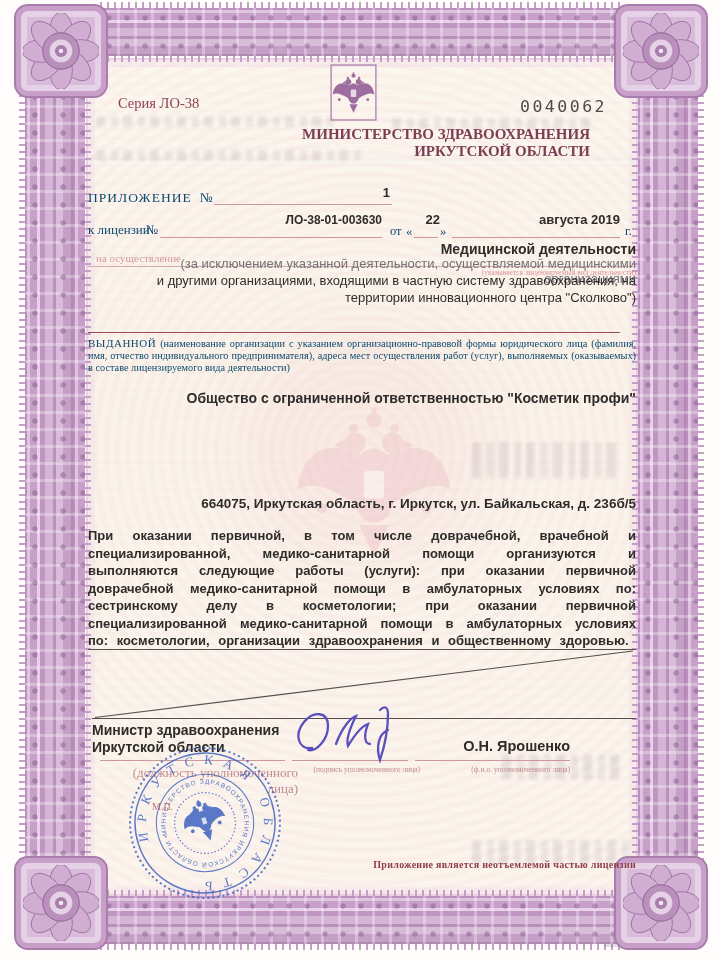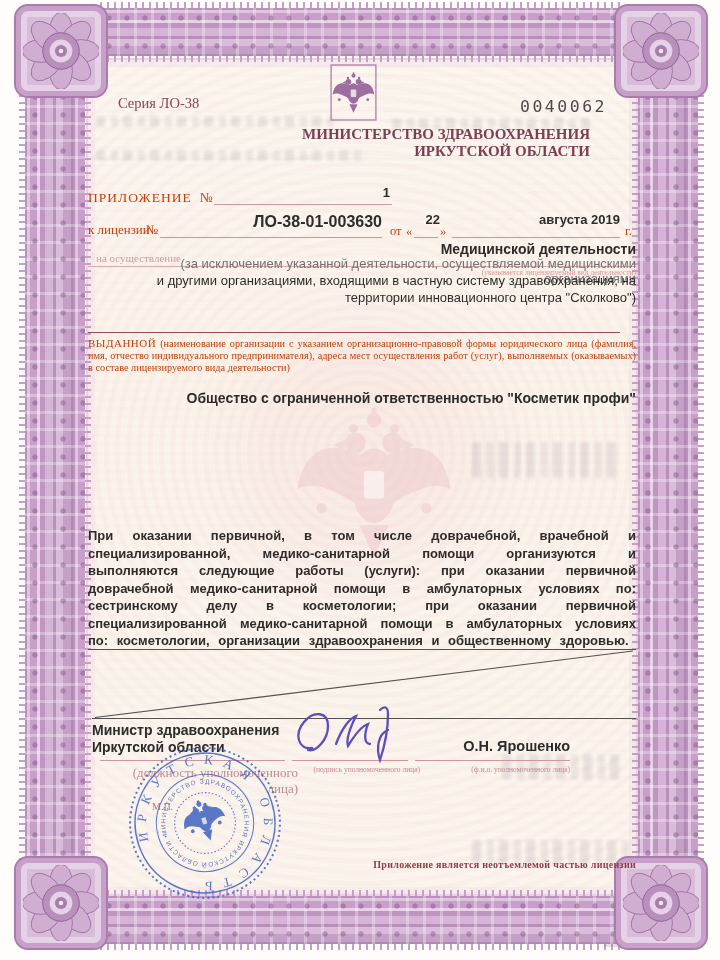--- a/index.html
+++ b/index.html
@@ -45,21 +45,21 @@
     background:repeating-linear-gradient(180deg,#c49fc6 0 2px,transparent 2px 7px);}
   .band-v::before{left:-6px}.band-v::after{right:-6px}
 
   .corner{position:absolute;width:90px;height:90px;z-index:3;border-radius:14px;
     background:#d9bcda;border:2px solid #a87cab;
     box-shadow: inset 0 0 0 5px #c79fc9, inset 0 0 0 11px #e6d2e7;
     display:flex;align-items:center;justify-content:center;}
   .corner svg{width:76px;height:76px;}
 
   
-  .formred{color:#c2410c;}
+  .formred{color:#0c4a6e;}
   .center{text-align:right;}
   .just{text-align:justify;}
   .line{background:#cc989e;height:1px;z-index:2;}
   .typed{color:#2e2c2a;font-weight:bold;}
 
   
   .smudge{position:absolute;z-index:1;opacity:.15;filter:blur(1.6px);border-radius:2px;
     background:repeating-linear-gradient(90deg, rgba(120,100,125,.9) 0 9px, transparent 9px 15px, rgba(120,100,125,.7) 15px 22px, transparent 22px 27px);}
   .crease{position:absolute;z-index:1;opacity:.5;
     background:linear-gradient(180deg, rgba(0,0,0,.06), rgba(255,255,255,.5));}
@@ -161,21 +161,21 @@
   <div class="abs serif center" style="left:70px;top:126px;width:520px;font-size:15px;font-weight:bold;color:#7c3e53;z-index:4">МИНИСТЕРСТВО ЗДРАВООХРАНЕНИЯ</div>
   <div class="abs serif center" style="left:70px;top:143px;width:520px;font-size:15px;font-weight:bold;color:#7c3e53;z-index:4">ИРКУТСКОЙ ОБЛАСТИ</div>
 
   <div class="abs serif formred" style="left:88px;top:190px;font-size:13.5px;letter-spacing:1px;z-index:4">ПРИЛОЖЕНИЕ</div>
   <div class="abs serif formred" style="left:200px;top:190px;font-size:13.5px;z-index:4">№</div>
   <div class="abs sans typed center" style="left:215px;top:185px;width:175px;font-size:13px;z-index:4">1</div>
   <div class="abs line" style="left:214px;top:204px;width:178px"></div>
 
   <div class="abs serif formred" style="left:88px;top:222px;font-size:13px;z-index:4">к лицензии</div>
   <div class="abs serif formred" style="left:146px;top:222px;font-size:13px;z-index:4">№</div>
-  <div class="abs sans typed center" style="left:160px;top:213px;width:222px;font-size:16px;z-index:4">ЛО-38-01-003630</div>
+  <div class="abs sans typed center" style="left:160px;top:213px;width:222px;font-size:12px;z-index:4">ЛО-38-01-003630</div>
   <div class="abs line" style="left:160px;top:237px;width:222px"></div>
   <div class="abs serif formred" style="left:390px;top:224px;font-size:12.5px;z-index:4">от</div>
   <div class="abs serif formred" style="left:406px;top:224px;font-size:12.5px;z-index:4">«</div>
   <div class="abs sans typed center" style="left:406px;top:212px;width:34px;font-size:13px;z-index:4">22</div>
   <div class="abs line" style="left:414px;top:237px;width:24px"></div>
   <div class="abs serif formred" style="left:440px;top:224px;font-size:12.5px;z-index:4">»</div>
   <div class="abs sans typed center" style="left:450px;top:212px;width:170px;font-size:13px;z-index:4">августа 2019</div>
   <div class="abs line" style="left:452px;top:237px;width:168px"></div>
   <div class="abs serif formred" style="left:625px;top:224px;font-size:12.5px;z-index:4">г.</div>
 
@@ -186,20 +186,21 @@
   <div class="abs sans center" style="left:88px;top:256px;width:548px;font-size:13px;color:#737373;z-index:4">(за исключением указанной деятельности, осуществляемой медицинскими организациями</div>
   <div class="abs sans center" style="left:88px;top:273px;width:548px;font-size:13px;color:#2e2c2a;z-index:4">и другими организациями, входящими в частную систему здравоохранения, на</div>
   <div class="abs sans center" style="left:88px;top:290px;width:548px;font-size:13px;color:#2e2c2a;z-index:4">территории инновационного центра "Сколково")</div>
 
   <div class="abs" style="left:88px;top:332px;width:532px;height:1px;background:#9b4a55;z-index:4"></div>
   <div class="abs serif just formred" style="left:88px;top:337px;width:548px;font-size:10.3px;line-height:12px;z-index:4">
     <span style="text-transform:uppercase;font-size:11px;letter-spacing:.5px">выданной</span>
     <span>(наименование организации с указанием организационно-правовой формы юридического лица (фамилия, имя, отчество индивидуального предпринимателя), адреса мест осуществления работ (услуг), выполняемых (оказываемых)  в составе лицензируемого вида деятельности)</span>
   </div>
   <div class="abs sans typed center" style="left:88px;top:390px;width:548px;font-size:14px;z-index:4">Общество с ограниченной ответственностью "Косметик профи"</div>
+  <div class="abs sans typed center" style="left:88px;top:496px;width:548px;font-size:13.5px;z-index:4">664075, Иркутская область, г. Иркутск, ул. Байкальская, д. 236б/5</div>
   <div class="abs sans typed just" style="left:88px;top:527px;width:548px;font-size:13px;line-height:17.5px;word-spacing:5px;z-index:4">При оказании первичной, в том числе доврачебной, врачебной и специализированной, медико-санитарной помощи организуются и выполняются следующие работы (услуги): при оказании первичной доврачебной медико-санитарной помощи в амбулаторных условиях по: сестринскому делу в косметологии; при оказании первичной специализированной медико-санитарной помощи в амбулаторных условиях по: косметологии, организации здравоохранения и общественному здоровью.</div>
 
   <svg class="abs" style="left:88px;top:648px;width:548px;height:72px;z-index:4" viewBox="0 0 548 72">
     <line x1="0" y1="1.5" x2="548" y2="1.5" stroke="#55504e" stroke-width="1.1"></line>
     <line x1="7" y1="69.5" x2="545" y2="3" stroke="#55504e" stroke-width="1.1"></line>
     <line x1="4" y1="70.5" x2="548" y2="70.5" stroke="#55504e" stroke-width="1.1"></line>
   </svg>
 
   <div class="abs sans typed" style="left:92px;top:722px;font-size:14px;z-index:4">Министр здравоохранения</div>
   <div class="abs sans typed" style="left:92px;top:739px;font-size:14px;z-index:4">Иркутской области</div>

